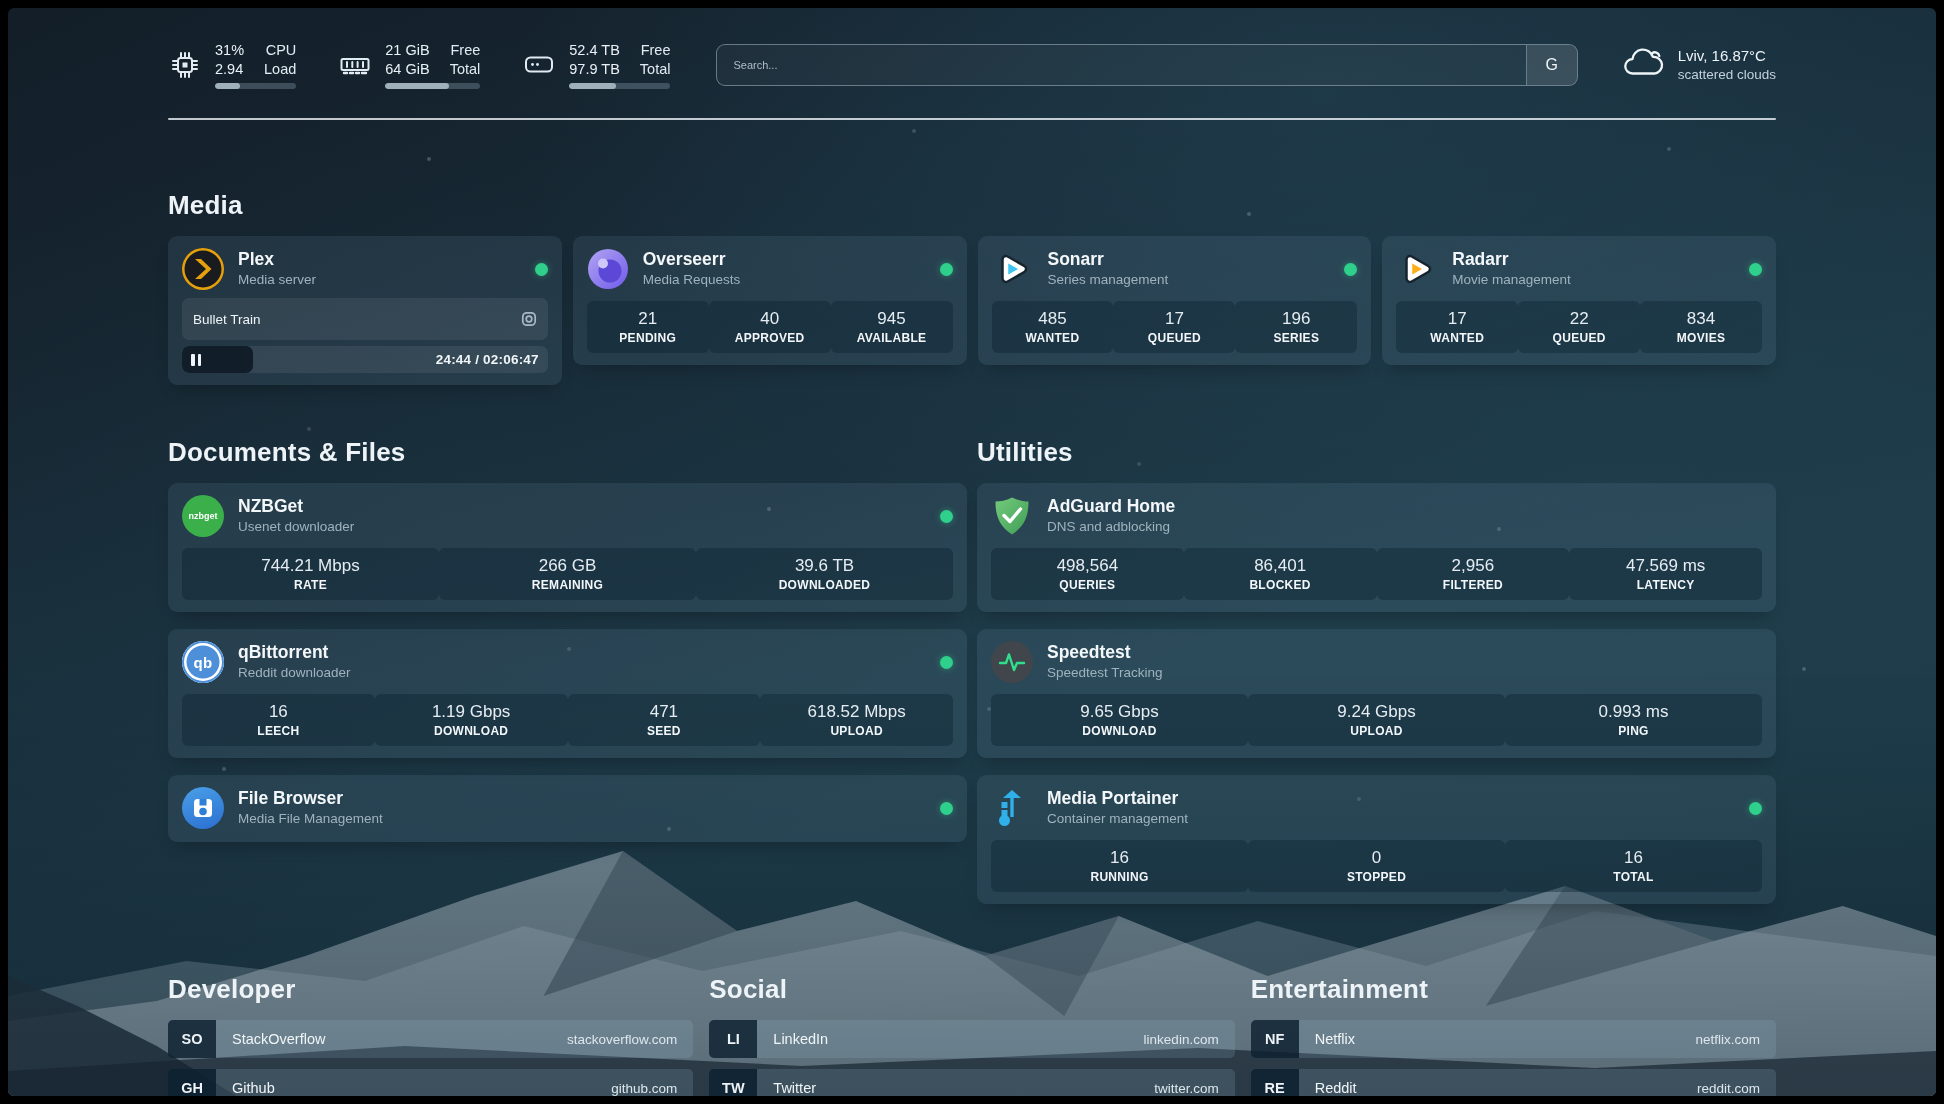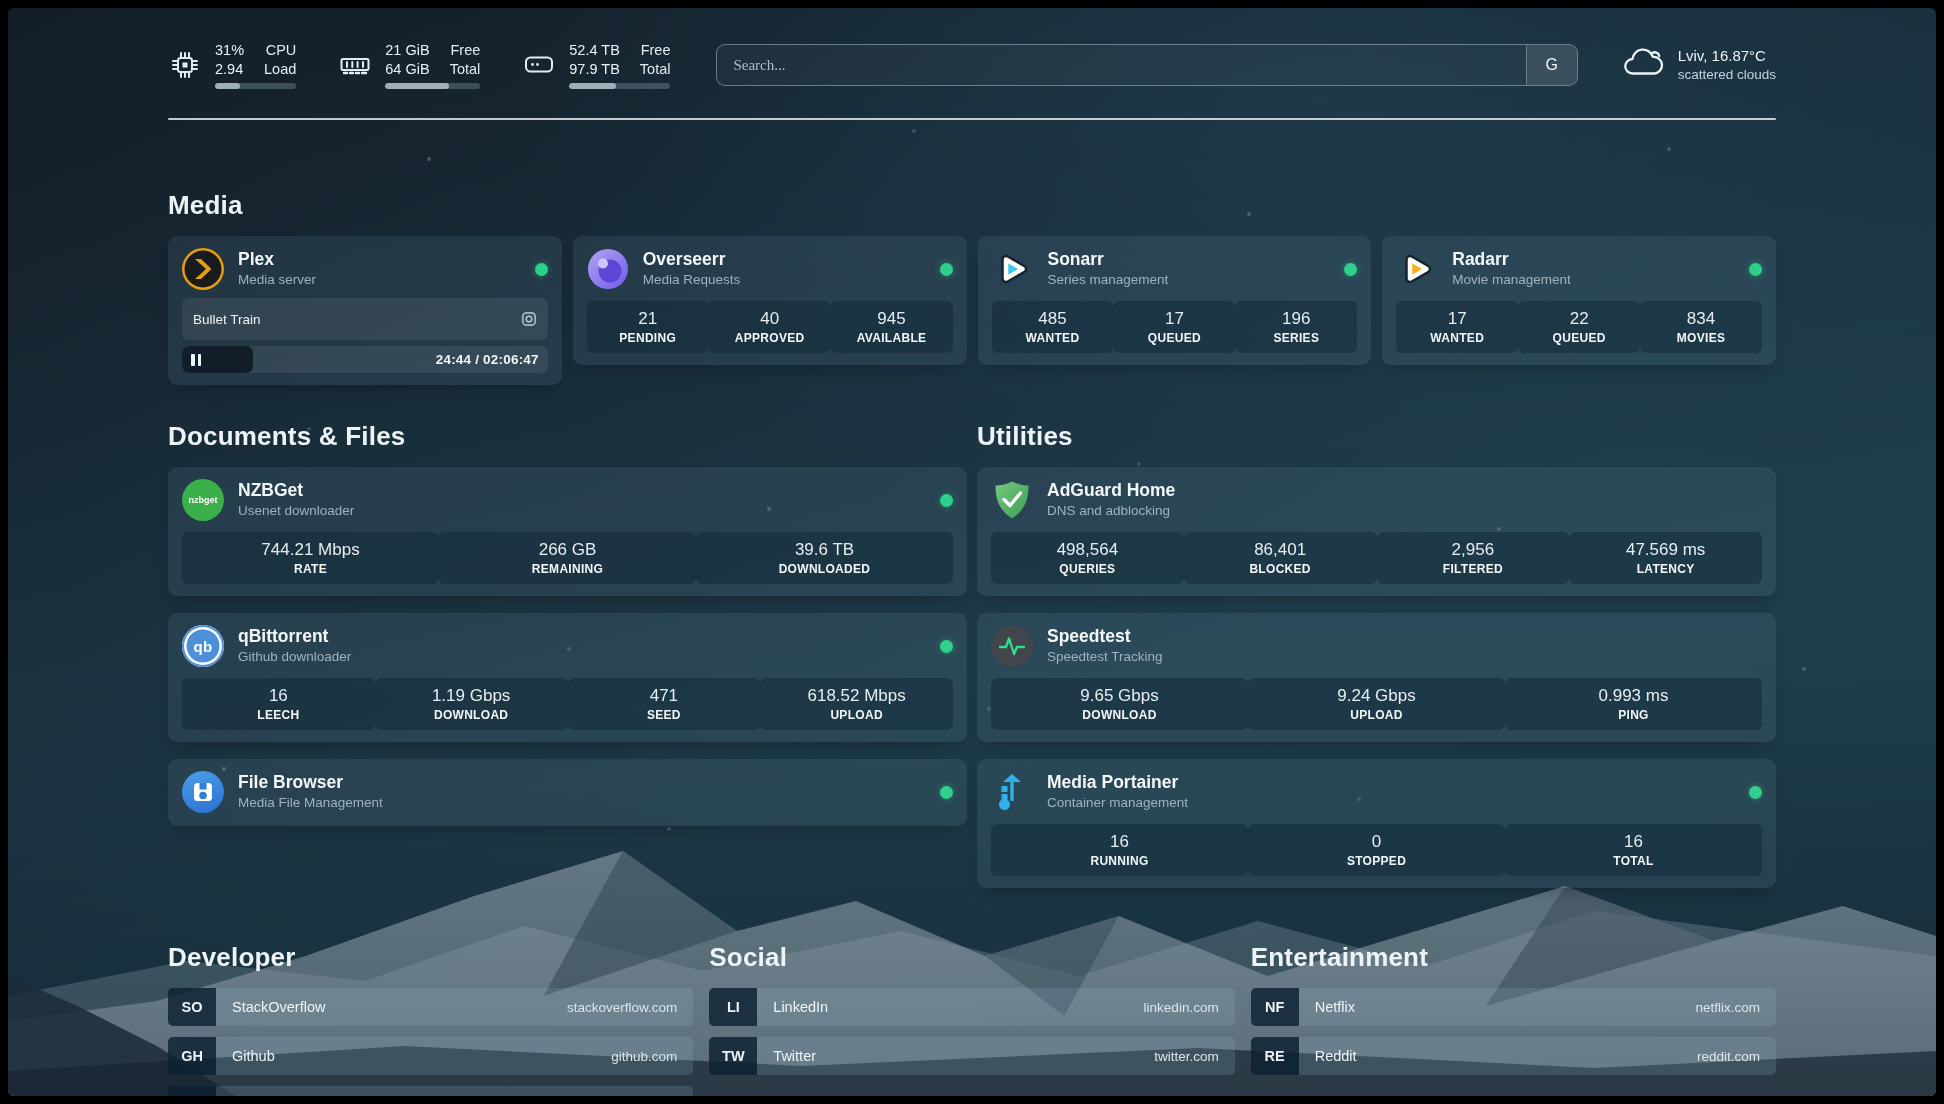--- a/index.html
+++ b/index.html
@@ -28,29 +28,29 @@
   .resgrp{display:flex;align-items:center;gap:42px;}
   .res{display:flex;align-items:center;gap:13px;}
   .res-ic svg{display:block;}
   .res-rows{display:flex;justify-content:space-between;gap:20px;}
   .res-col{display:flex;flex-direction:column;line-height:1.28;font-size:14.5px;color:#eaf1f6;}
   .res-col.l{text-align:right;color:#e2ebf1;}
   .res-bar{margin-top:4px;height:6px;border-radius:3px;background:rgba(130,150,165,.38);overflow:hidden;}
   .res-bar i{display:block;height:100%;border-radius:3px;background:#9fb0ba;}
   .search{flex:1;display:flex;align-items:stretch;height:40px;margin:0 42px 0 46px;border:1px solid rgba(165,182,196,.55);
     border-radius:9px;background:rgba(255,255,255,.035);overflow:hidden;}
-  .search input{flex:1;background:transparent;border:none;outline:none;color:#e8eff4;font-size:15px;padding:0 16px;font-family:Liberation Serif, serif;}
+  .search input{flex:1;background:transparent;border:none;outline:none;color:#e8eff4;font-size:11px;padding:0 16px;font-family:Liberation Sans, sans-serif;}
   .search input::placeholder{color:#aebdc8;}
   .gbtn{width:50px;display:flex;align-items:center;justify-content:center;background:rgba(255,255,255,.10);
     border-left:1px solid rgba(165,182,196,.45);font-size:16px;color:#f0f5f8;cursor:pointer;}
   .weather{display:flex;align-items:center;gap:14px;}
   .weather .t1{font-size:15px;color:#eef4f8;line-height:1.3;}
   .weather .t2{font-size:13.5px;color:#c3d2db;line-height:1.3;}
   .divider{margin-top:26px;height:2px;border-radius:1px;background:rgba(244,249,252,.78);}
-  h2.sec{font-size:26px;font-weight:600;color:#edf3f7;margin:0 0 15px;letter-spacing:.2px;}
+  h2.sec{font-size:26px;font-weight:600;color:#edf3f7;margin:16px 0 15px;letter-spacing:.2px;}
   .media-sec{margin-top:70px;}
   .media-grid{display:grid;grid-template-columns:repeat(4,1fr);gap:11px;align-items:start;}
   .duo{display:grid;grid-template-columns:1fr 1fr;gap:0 10px;margin-top:36px;align-items:start;}
   .vstack{display:flex;flex-direction:column;gap:17px;}
   
   .card{background:rgba(158,200,222,.10);border-radius:9px;padding:11px 14px 12px;box-shadow:0 10px 18px -8px rgba(0,0,0,.28);}
   .card-hd{display:flex;align-items:center;gap:14px;min-height:44px;}
   .svc-meta{display:flex;flex-direction:column;line-height:1.25;}
   .svc-name{font-size:17.5px;font-weight:600;color:#f3f7f9;}
   .svc-desc{font-size:13.5px;color:#9fb3bf;margin-top:1px;}
@@ -376,21 +376,21 @@
             </div>
           </div>
 
           <div class="card">
             <div class="card-hd">
               <div class="ci qb">
                   <span>qb</span>
                 </div>
               <div class="svc-meta">
                 <div class="svc-name">qBittorrent</div>
-                <div class="svc-desc">Github downloader</div>
+                <div class="svc-desc">Reddit downloader</div>
               </div>
               <span class="dot"></span>
             </div>
             <div class="stats">
               <div class="stat">
                 <div class="stat-v">16</div>
                 <div class="stat-l">LEECH</div>
               </div>
               <div class="stat">
                 <div class="stat-v">1.19 Gbps</div>

